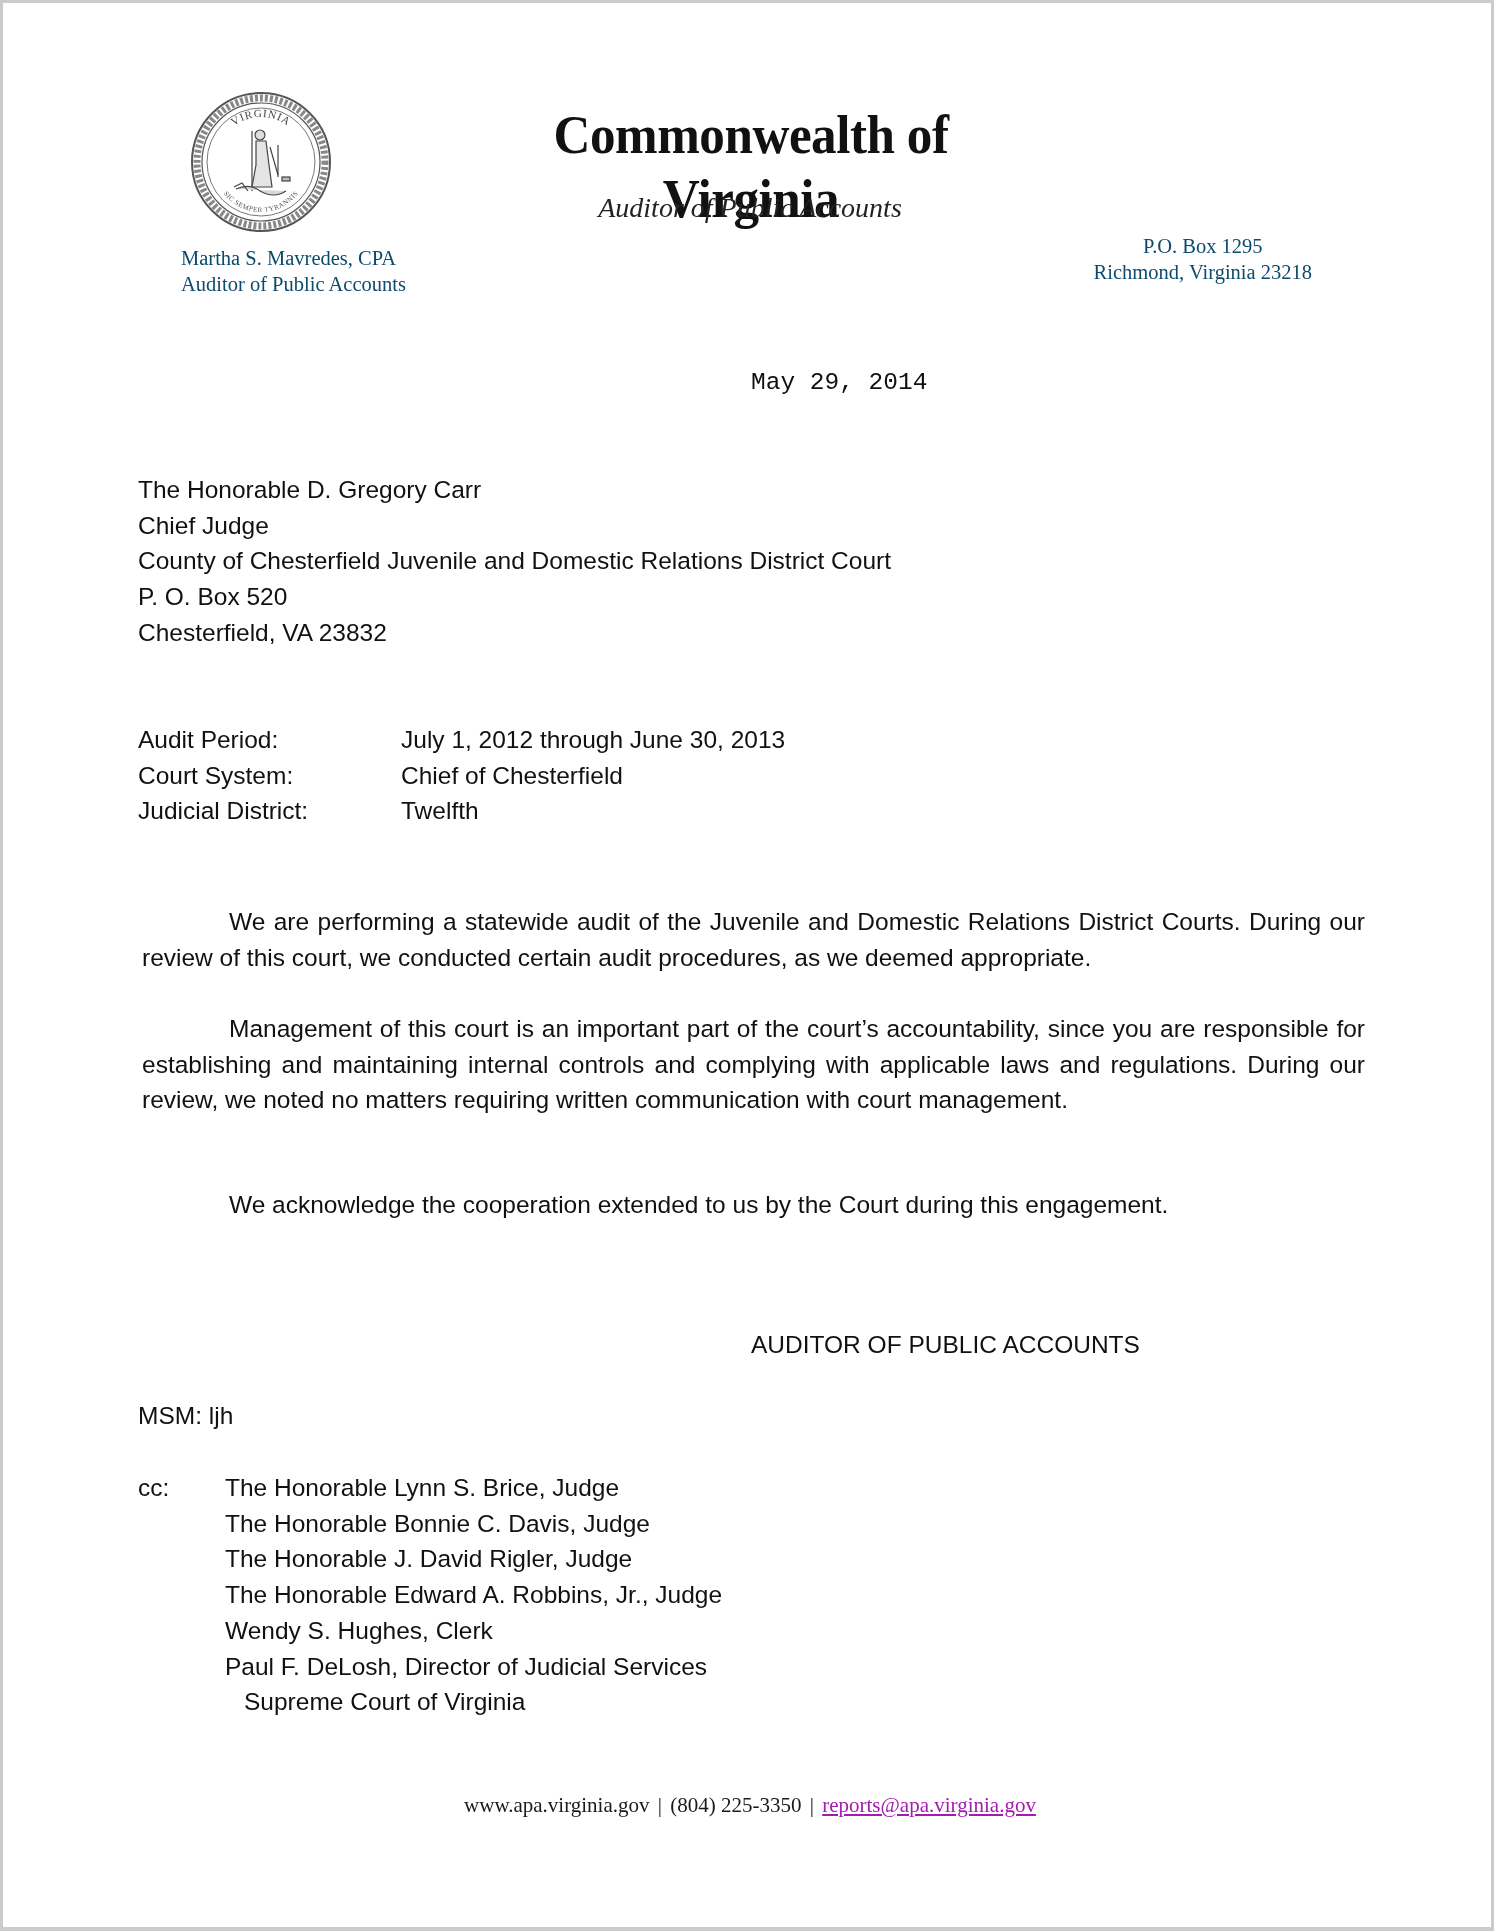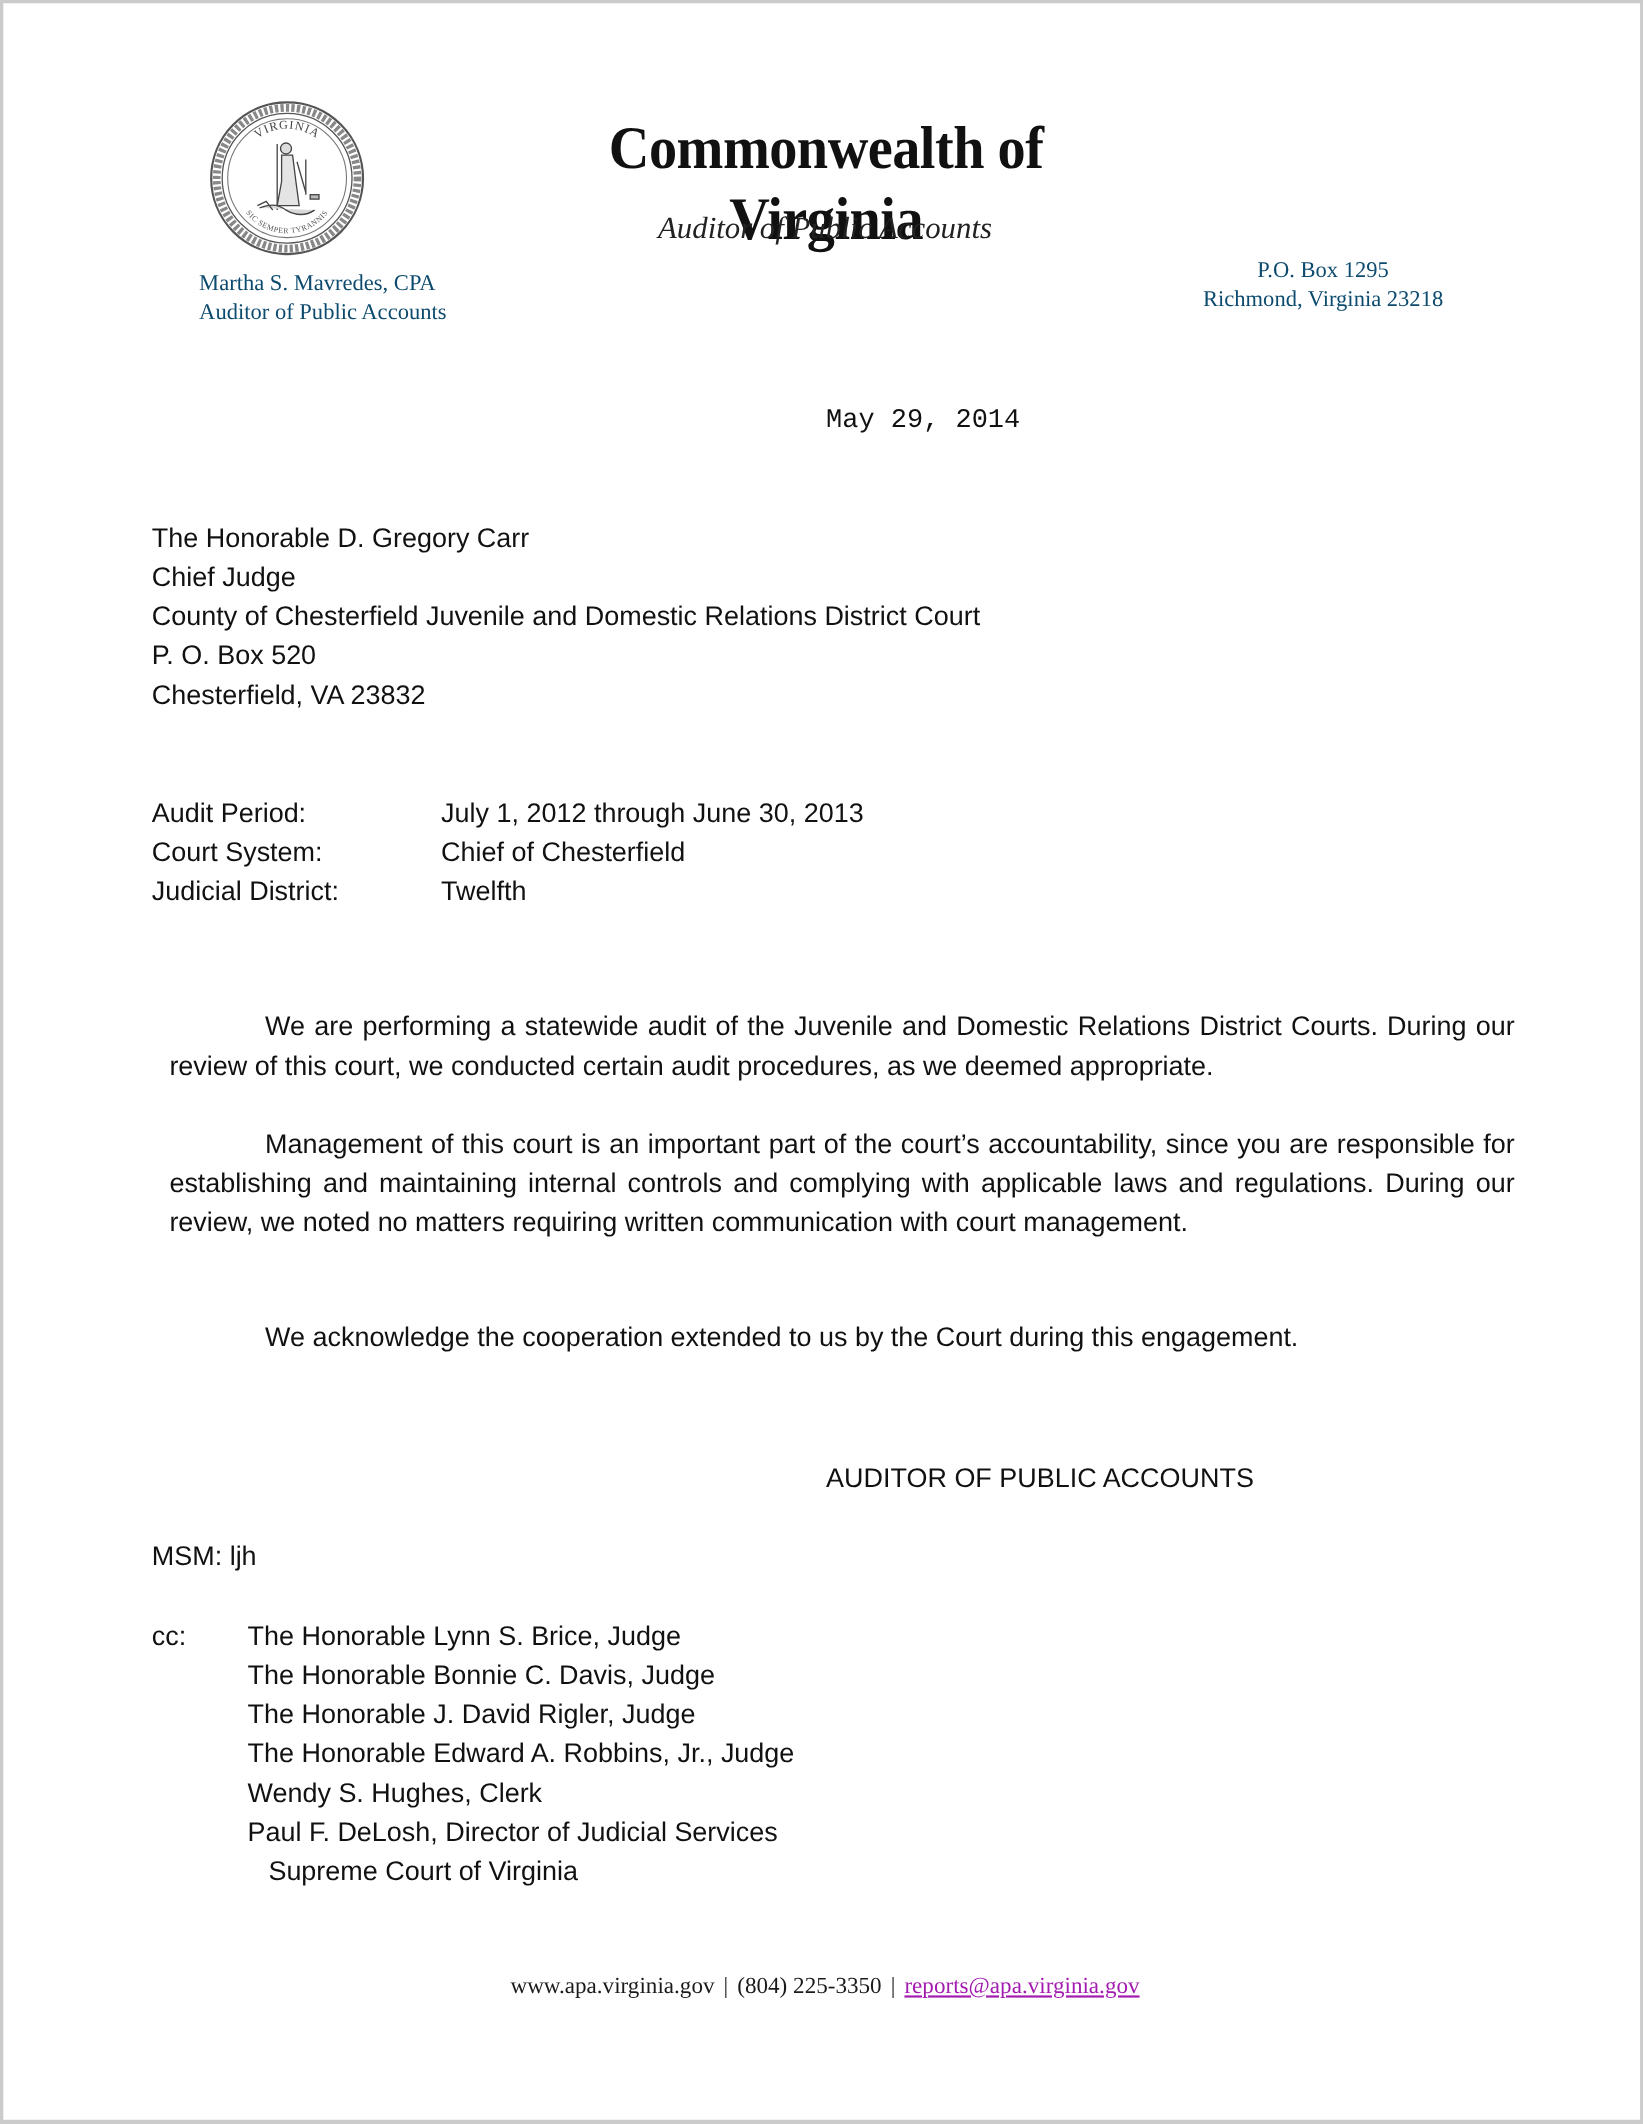--- a/index.html
+++ b/index.html
@@ -28,21 +28,21 @@
   }
   .officer { left: 178px; top: 242px; font-size: 20.5px; line-height: 26px; }
   .office-address { right: 179px; top: 230px; font-size: 20.5px; line-height: 26px; text-align: center; }
 
   
   .date { left: 748px; top: 362px; font-family: Liberation Mono, monospace; }
   .addressee { left: 135px; top: 469px; }
   .audit-info { left: 135px; top: 719px; }
   .audit-row { display: flex; height: 35.7px; }
   .audit-label { width: 263px; }
-  .para { left: 135px; width: 1223px; text-align: justify; text-indent: 87px; margin: 16px; }
+  .para { left: 135px; width: 1223px; text-align: justify; text-indent: 87px; margin: 4px; }
   .para1 { top: 897px; }
   .para2 { top: 1004px; }
   .para3 { top: 1180px; }
   .signature { left: 748px; top: 1324px; }
   .initials { left: 135px; top: 1395px; }
   .cc-block { left: 135px; top: 1467px; display: flex; }
   .cc-label { width: 87px; }
   .cc-list div.sub { padding-left: 19px; }
 
   

